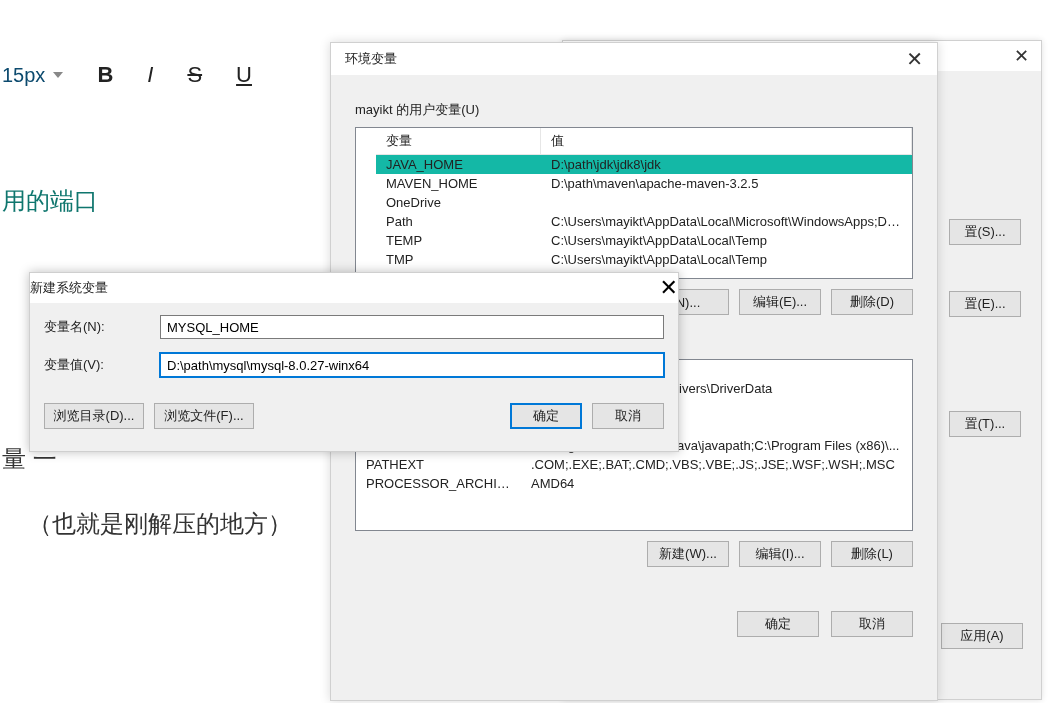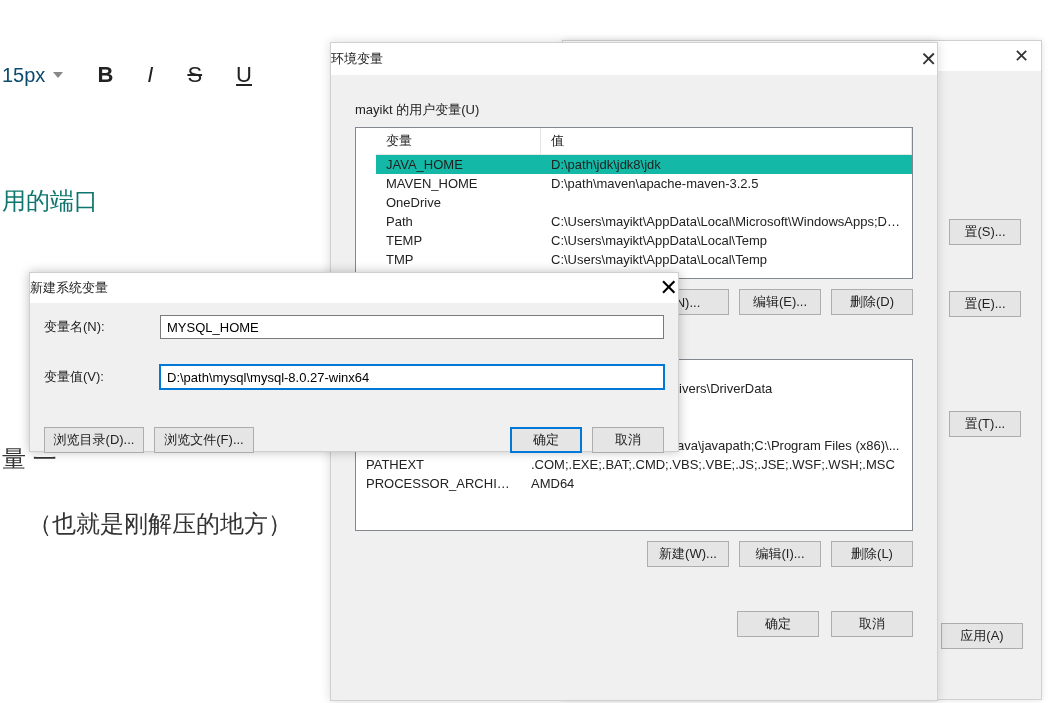--- a/index.html
+++ b/index.html
@@ -18,21 +18,21 @@
 
 .sys-props { position: absolute; left: 562px; top: 40px; width: 480px; height: 660px; background: #f0f0f0; border: 1px solid #d0d0d0; box-shadow: 0 0 6px rgba(0,0,0,.12); }
 .sys-props .titlebar { height: 30px; background: #fff; display: flex; justify-content: flex-end; align-items: center; padding-right: 12px; }
 .sys-props .close-x { font-size: 18px; color: #333; }
 .sys-props .body { padding: 12px 14px; }
 .sys-props .btn { width: 72px; height: 26px; background: #e5e5e5; border: 1px solid #adadad; font-size: 13px; display: inline-flex; align-items: center; justify-content: center; margin-bottom: 46px; }
 .sys-props .apply-btn { position: absolute; right: 18px; bottom: 50px; width: 82px; height: 26px; background: #e5e5e5; border: 1px solid #adadad; display: inline-flex; align-items: center; justify-content: center; }
 
 
 .env { position: absolute; left: 330px; top: 42px; width: 608px; height: 659px; background: #f0f0f0; border: 1px solid #d0d0d0; box-shadow: 0 0 10px rgba(0,0,0,.15); }
-.env .titlebar { height: 32px; background: #fff; display: flex; align-items: center; justify-content: space-between; padding: 0 0; }
+.env .titlebar { height: 32px; background: #fff; display: flex; align-items: center; justify-content: space-between; padding: 0 14px; }
 .env .titlebar .ttl { font-size: 13px; color: #222; }
 .env .titlebar .x { font-size: 20px; color: #333; }
 .env .section-label { margin: 26px 0 8px 24px; font-size: 13px; }
 .env .list { margin: 0 24px; border: 1px solid #828790; background: #fff; }
 .env .list .hdr { display: flex; background: #fff; border-bottom: 1px solid #e6e6e6; }
 .env .list .hdr > div { padding: 4px 10px; border-right: 1px solid #e6e6e6; font-size: 13px; }
 .env .list .row { display: flex; font-size: 13px; }
 .env .list .row > div { padding: 2px 10px; white-space: nowrap; overflow: hidden; text-overflow: ellipsis; }
 .env .list .row.sel { background: #14b8a6; }
 .env .list .col1 { width: 165px; flex-shrink: 0; }
@@ -42,21 +42,21 @@
 .env .okcancel { display: flex; gap: 12px; justify-content: flex-end; margin: 44px 24px 0 0; }
 .env .list.user { height: 152px; overflow: hidden; padding-left: 20px; }
 .env .list.sys  { height: 172px; overflow: hidden; }
 
 
 .newvar { position: absolute; left: 29px; top: 272px; width: 650px; height: 180px; background: #f0f0f0; border: 1px solid #cfcfcf; box-shadow: 0 0 10px rgba(0,0,0,.25); }
 .newvar .titlebar { height: 30px; background: #fff; display: flex; align-items: center; justify-content: space-between; padding: 0 0; }
 .newvar .titlebar .ttl { font-size: 13px; }
 .newvar .titlebar .x { font-size: 22px; color: #000; font-weight: 300; }
 .newvar .frm { padding: 12px 14px; }
-.newvar .frow { display: flex; align-items: center; margin-bottom: 26px; }
+.newvar .frow { display: flex; align-items: center; margin-bottom: 14px; }
 .newvar .lbl { width: 116px; font-size: 13px; }
 .newvar .inp { flex: 1; height: 24px; border: 1px solid #7a7a7a; background: #fff; padding: 0 6px; font-size: 13px; }
 .newvar .inp.focus { border: 1px solid #0078d7; outline: 1px solid #0078d7; }
 .newvar .btnrow { display: flex; justify-content: space-between; padding: 0 14px; }
 .newvar .btnrow .left, .newvar .btnrow .right { display: flex; gap: 10px; }
 .newvar .btn { width: 100px; height: 26px; background: #e5e5e5; border: 1px solid #adadad; font-size: 13px; display: inline-flex; align-items: center; justify-content: center; cursor: pointer; }
 .newvar .btn.small { width: 72px; }
 .newvar .btn.primary { border: 2px solid #0078d7; background: #e5e5e5; }
 .bg-text-install { position: absolute; left: 930px; top: 636px; font-size: 22px; font-weight: 700; color: #222; white-space: nowrap; }
 .bg-text-mode { position: absolute; left: 930px; top: 678px; font-size: 18px; color: #555; white-space: nowrap; }

